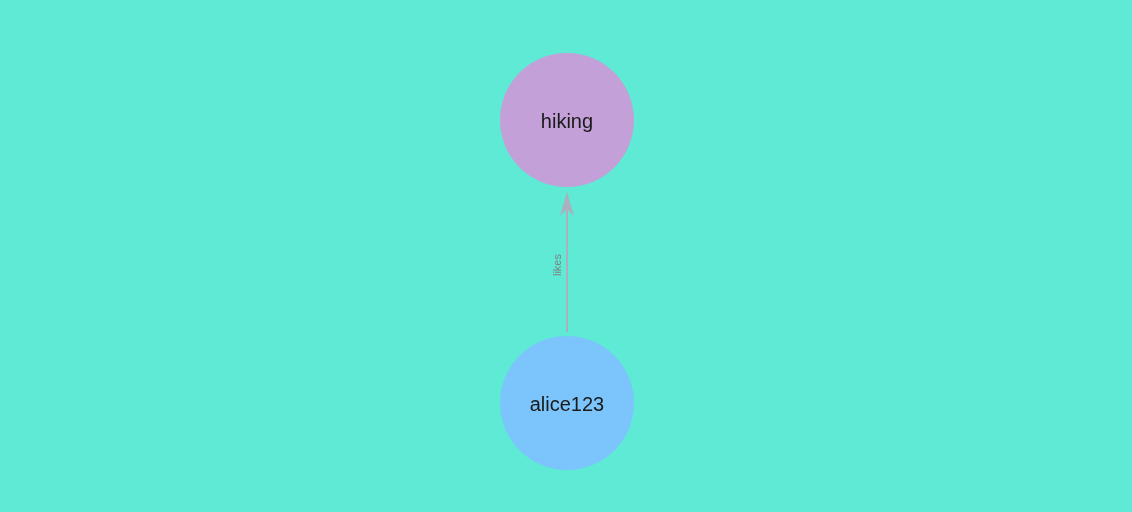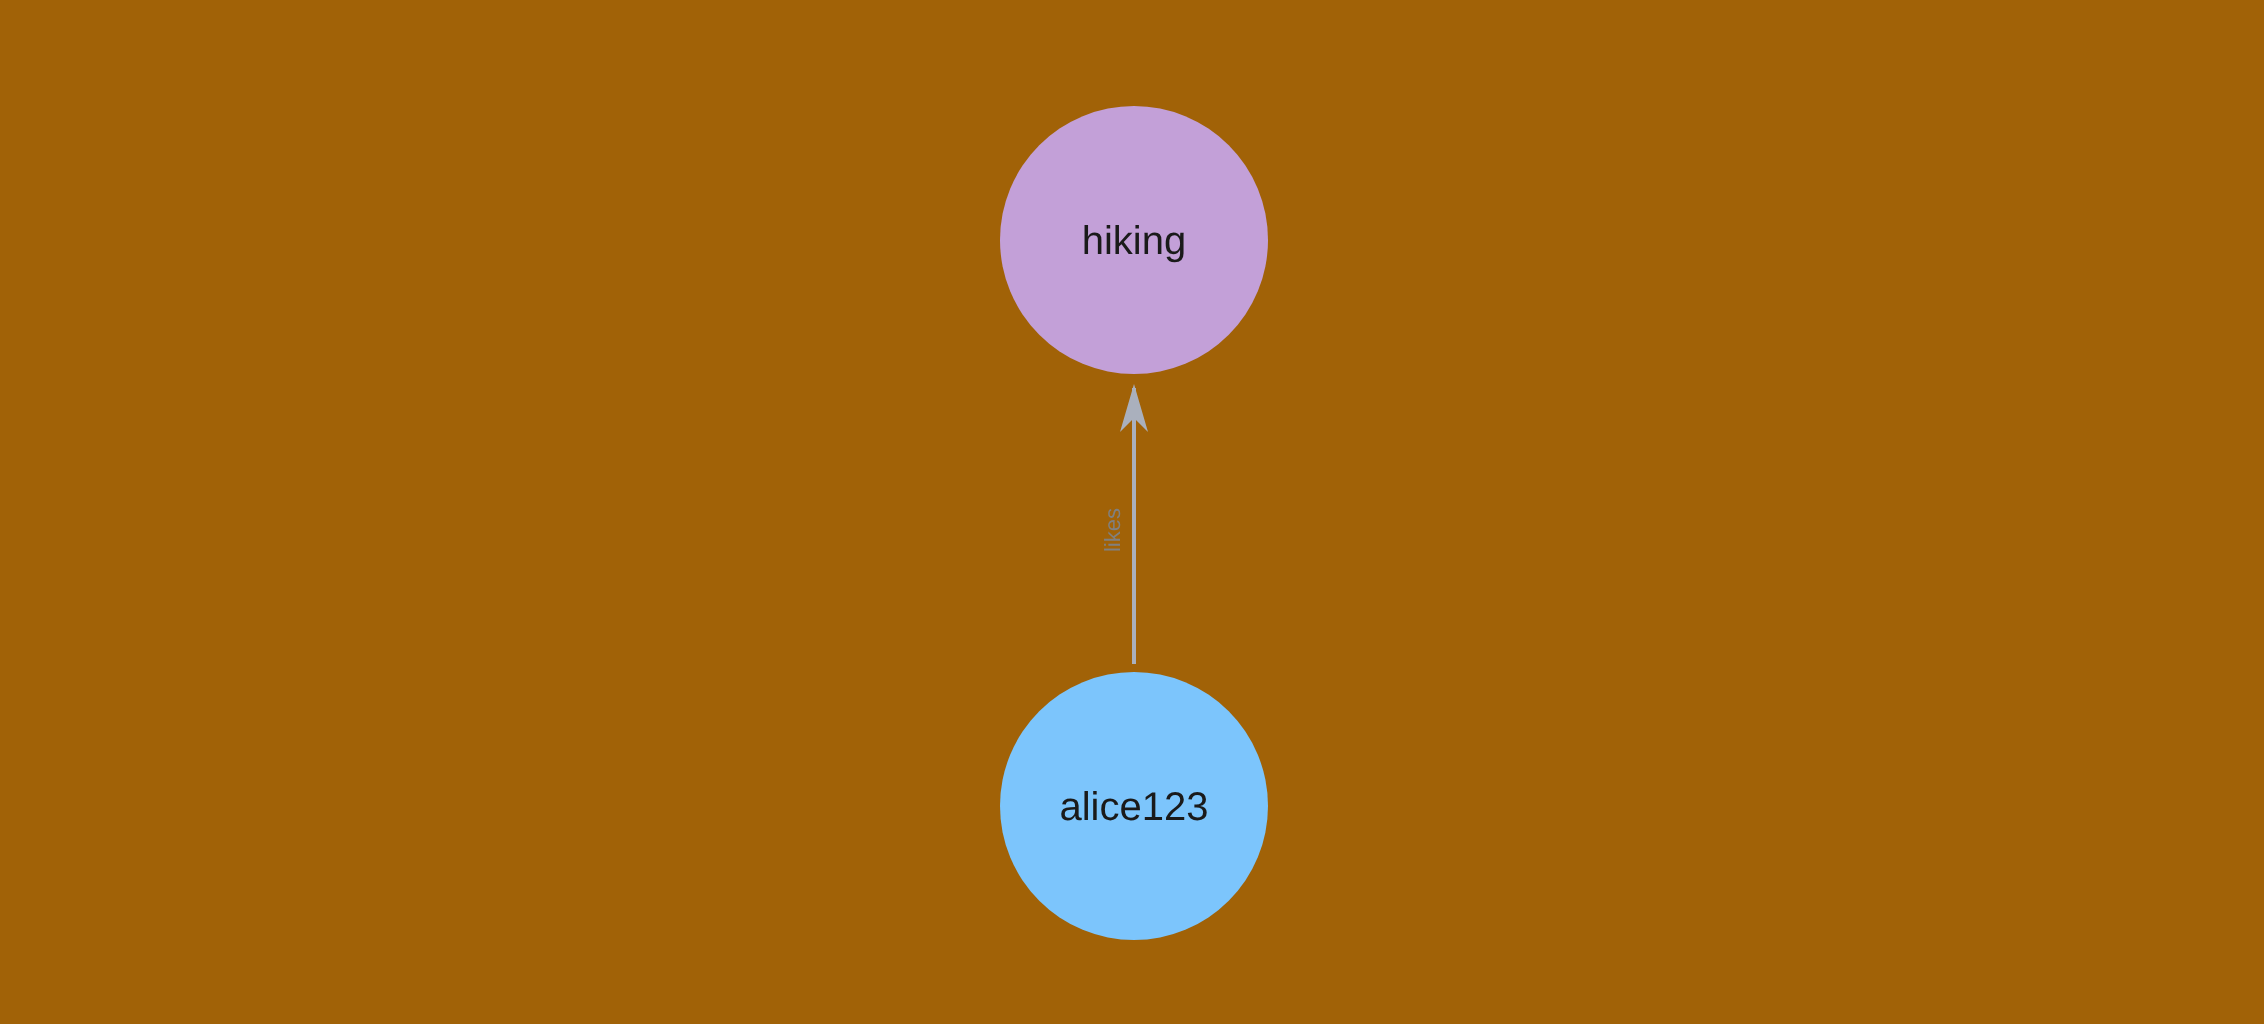--- a/index.html
+++ b/index.html
@@ -51,21 +51,21 @@
     font-family: "Liberation Sans", sans-serif;
     font-size: 11px;
     fill: #808080;
     text-anchor: middle;
     dominant-baseline: central;
   }
 </style>
 </head>
 <body style="background: rgb(244, 246, 245);">
 
-<div id="graph-canvas" style="width: 1132px; height: 512px; background: #a16207;">
+<div id="graph-canvas" style="width: 1132px; height: 512px; background: #5eead4;">
   <svg id="graph-svg" viewBox="0 0 1132 512" style="width: 1132px; height: 512px;">
 
     <g>
       <line class="edge-line" x1="567" y1="332" x2="567" y2="194" stroke="#aab0bd"></line>
       <polygon class="edge-arrow-head" points="567,192 574,216 567,209 560,216" fill="#aab0bd"></polygon>
       <text class="edge-label" x="557" y="265" transform="rotate(-90 557 265)" fill="#808080">likes</text>
     </g>
 
     <g>
       <circle class="node-circle" cx="567" cy="120" r="67" fill="#c3a0d8"></circle>

